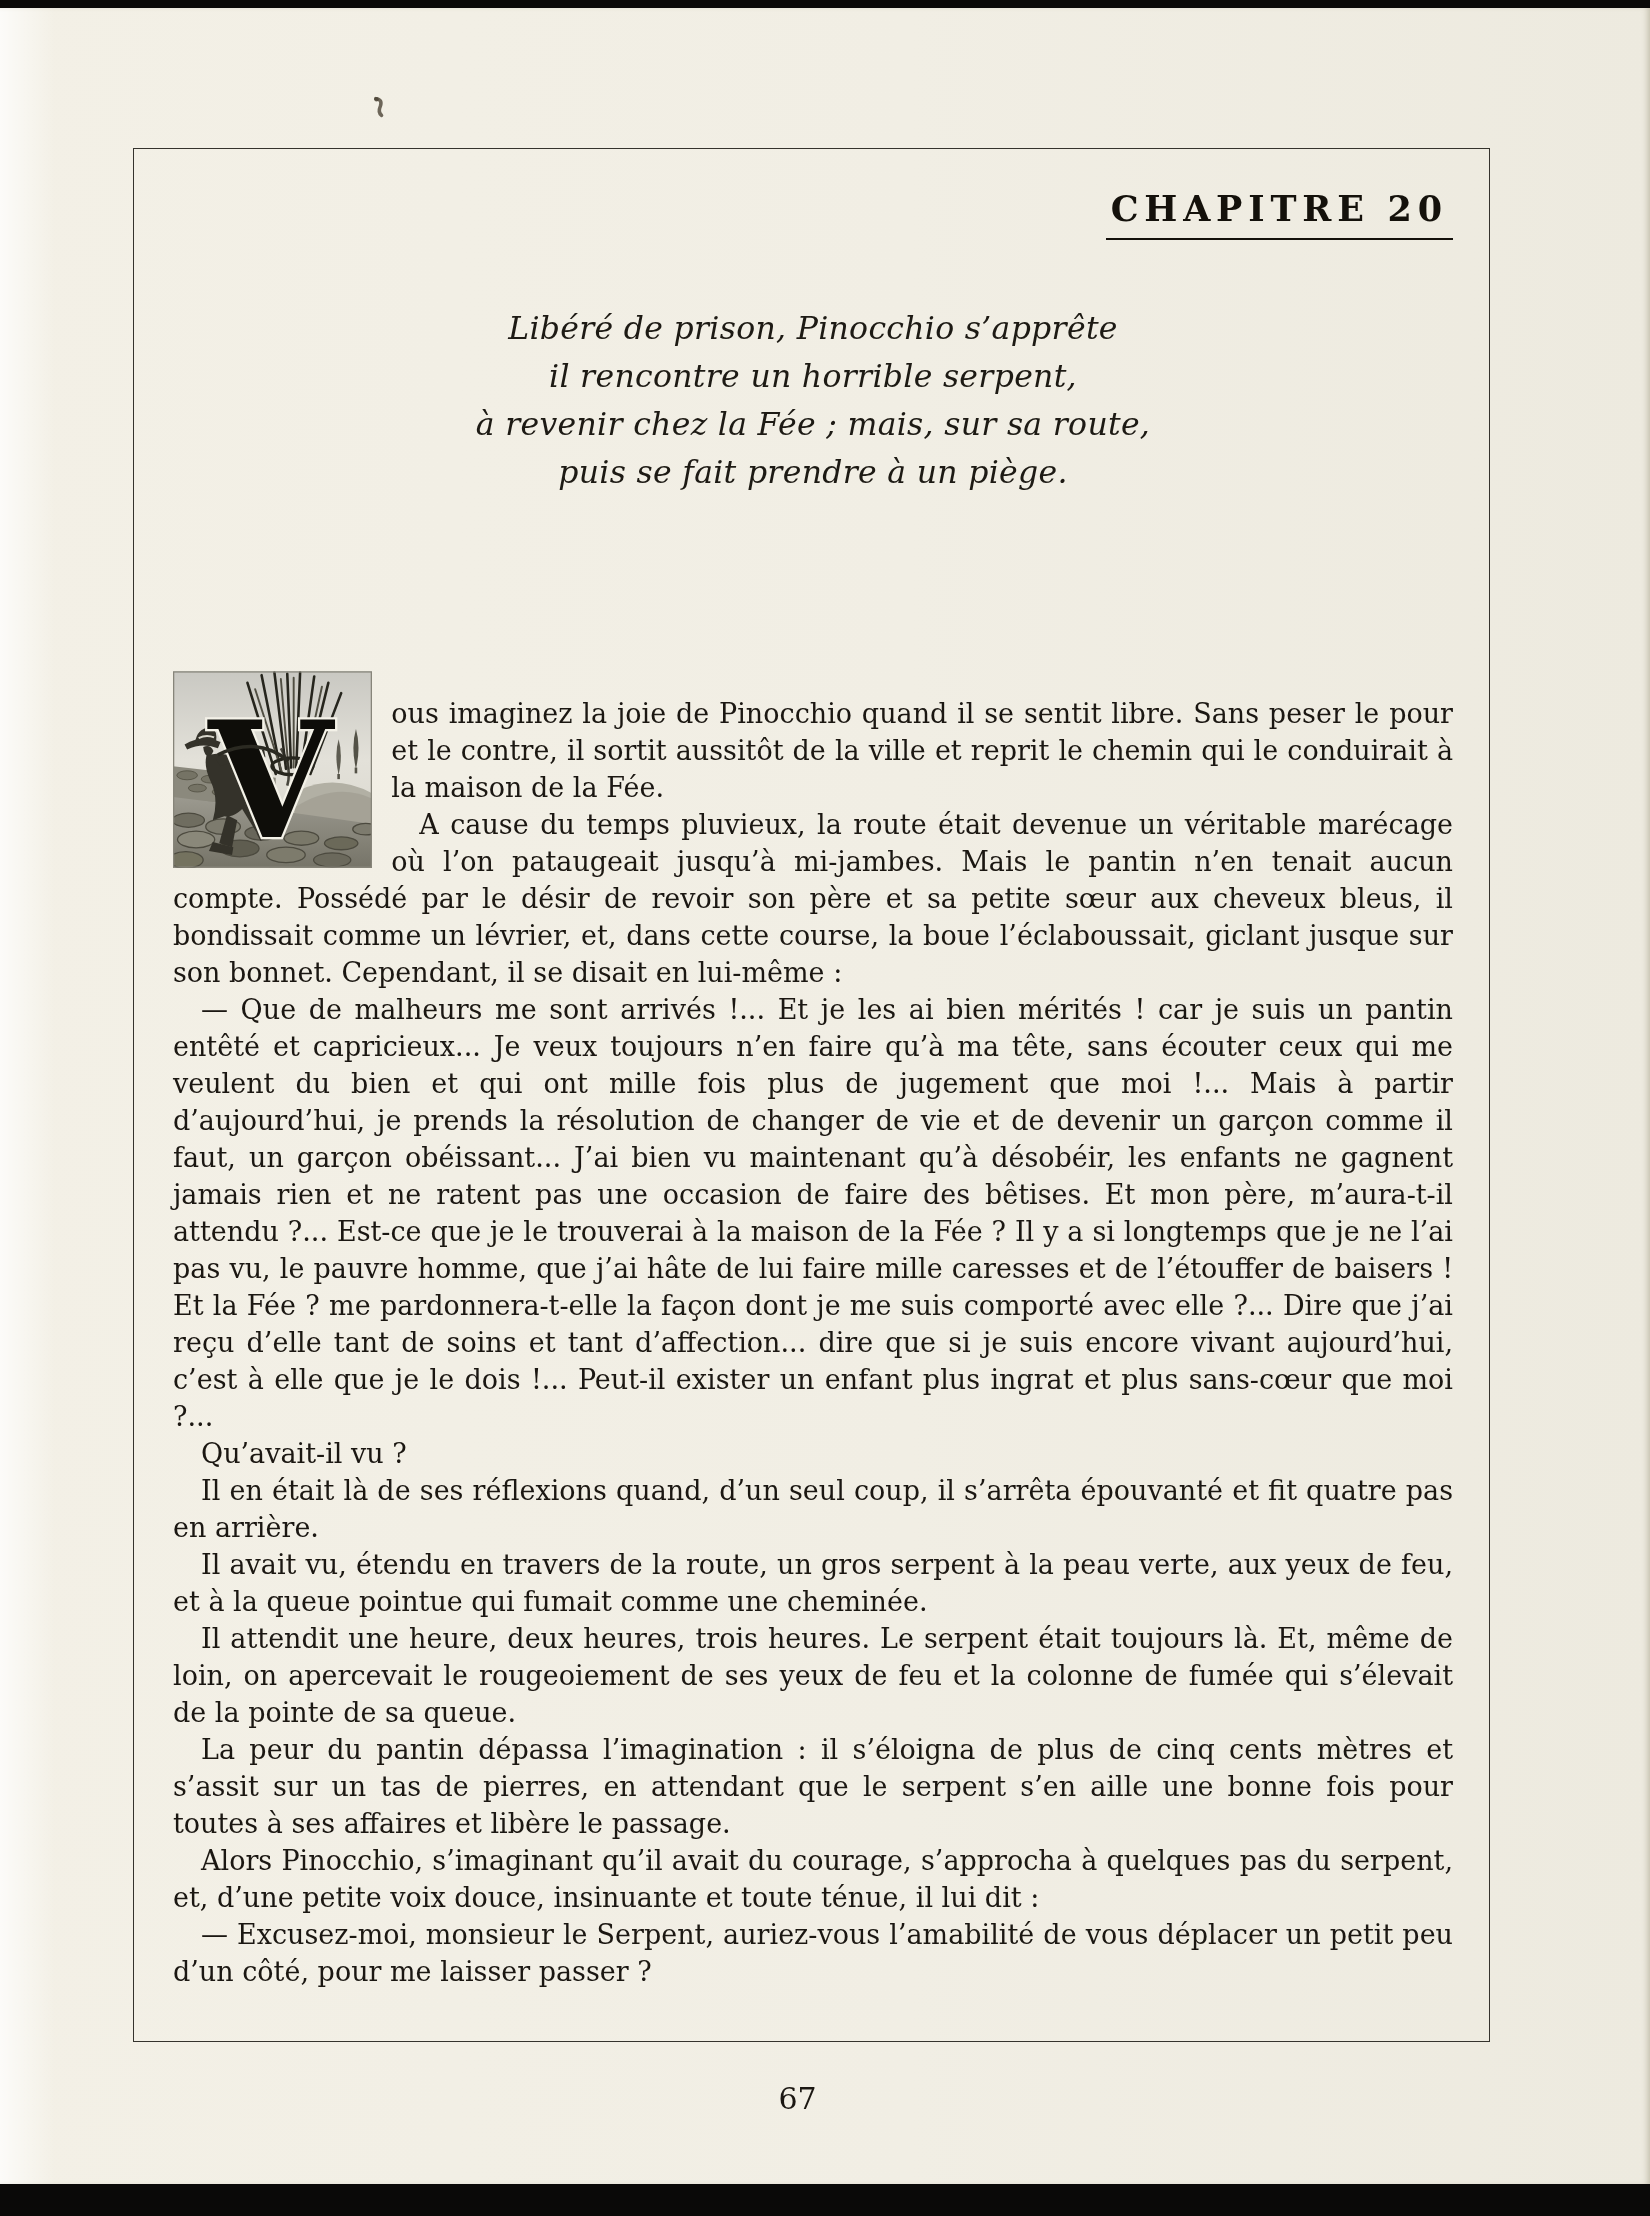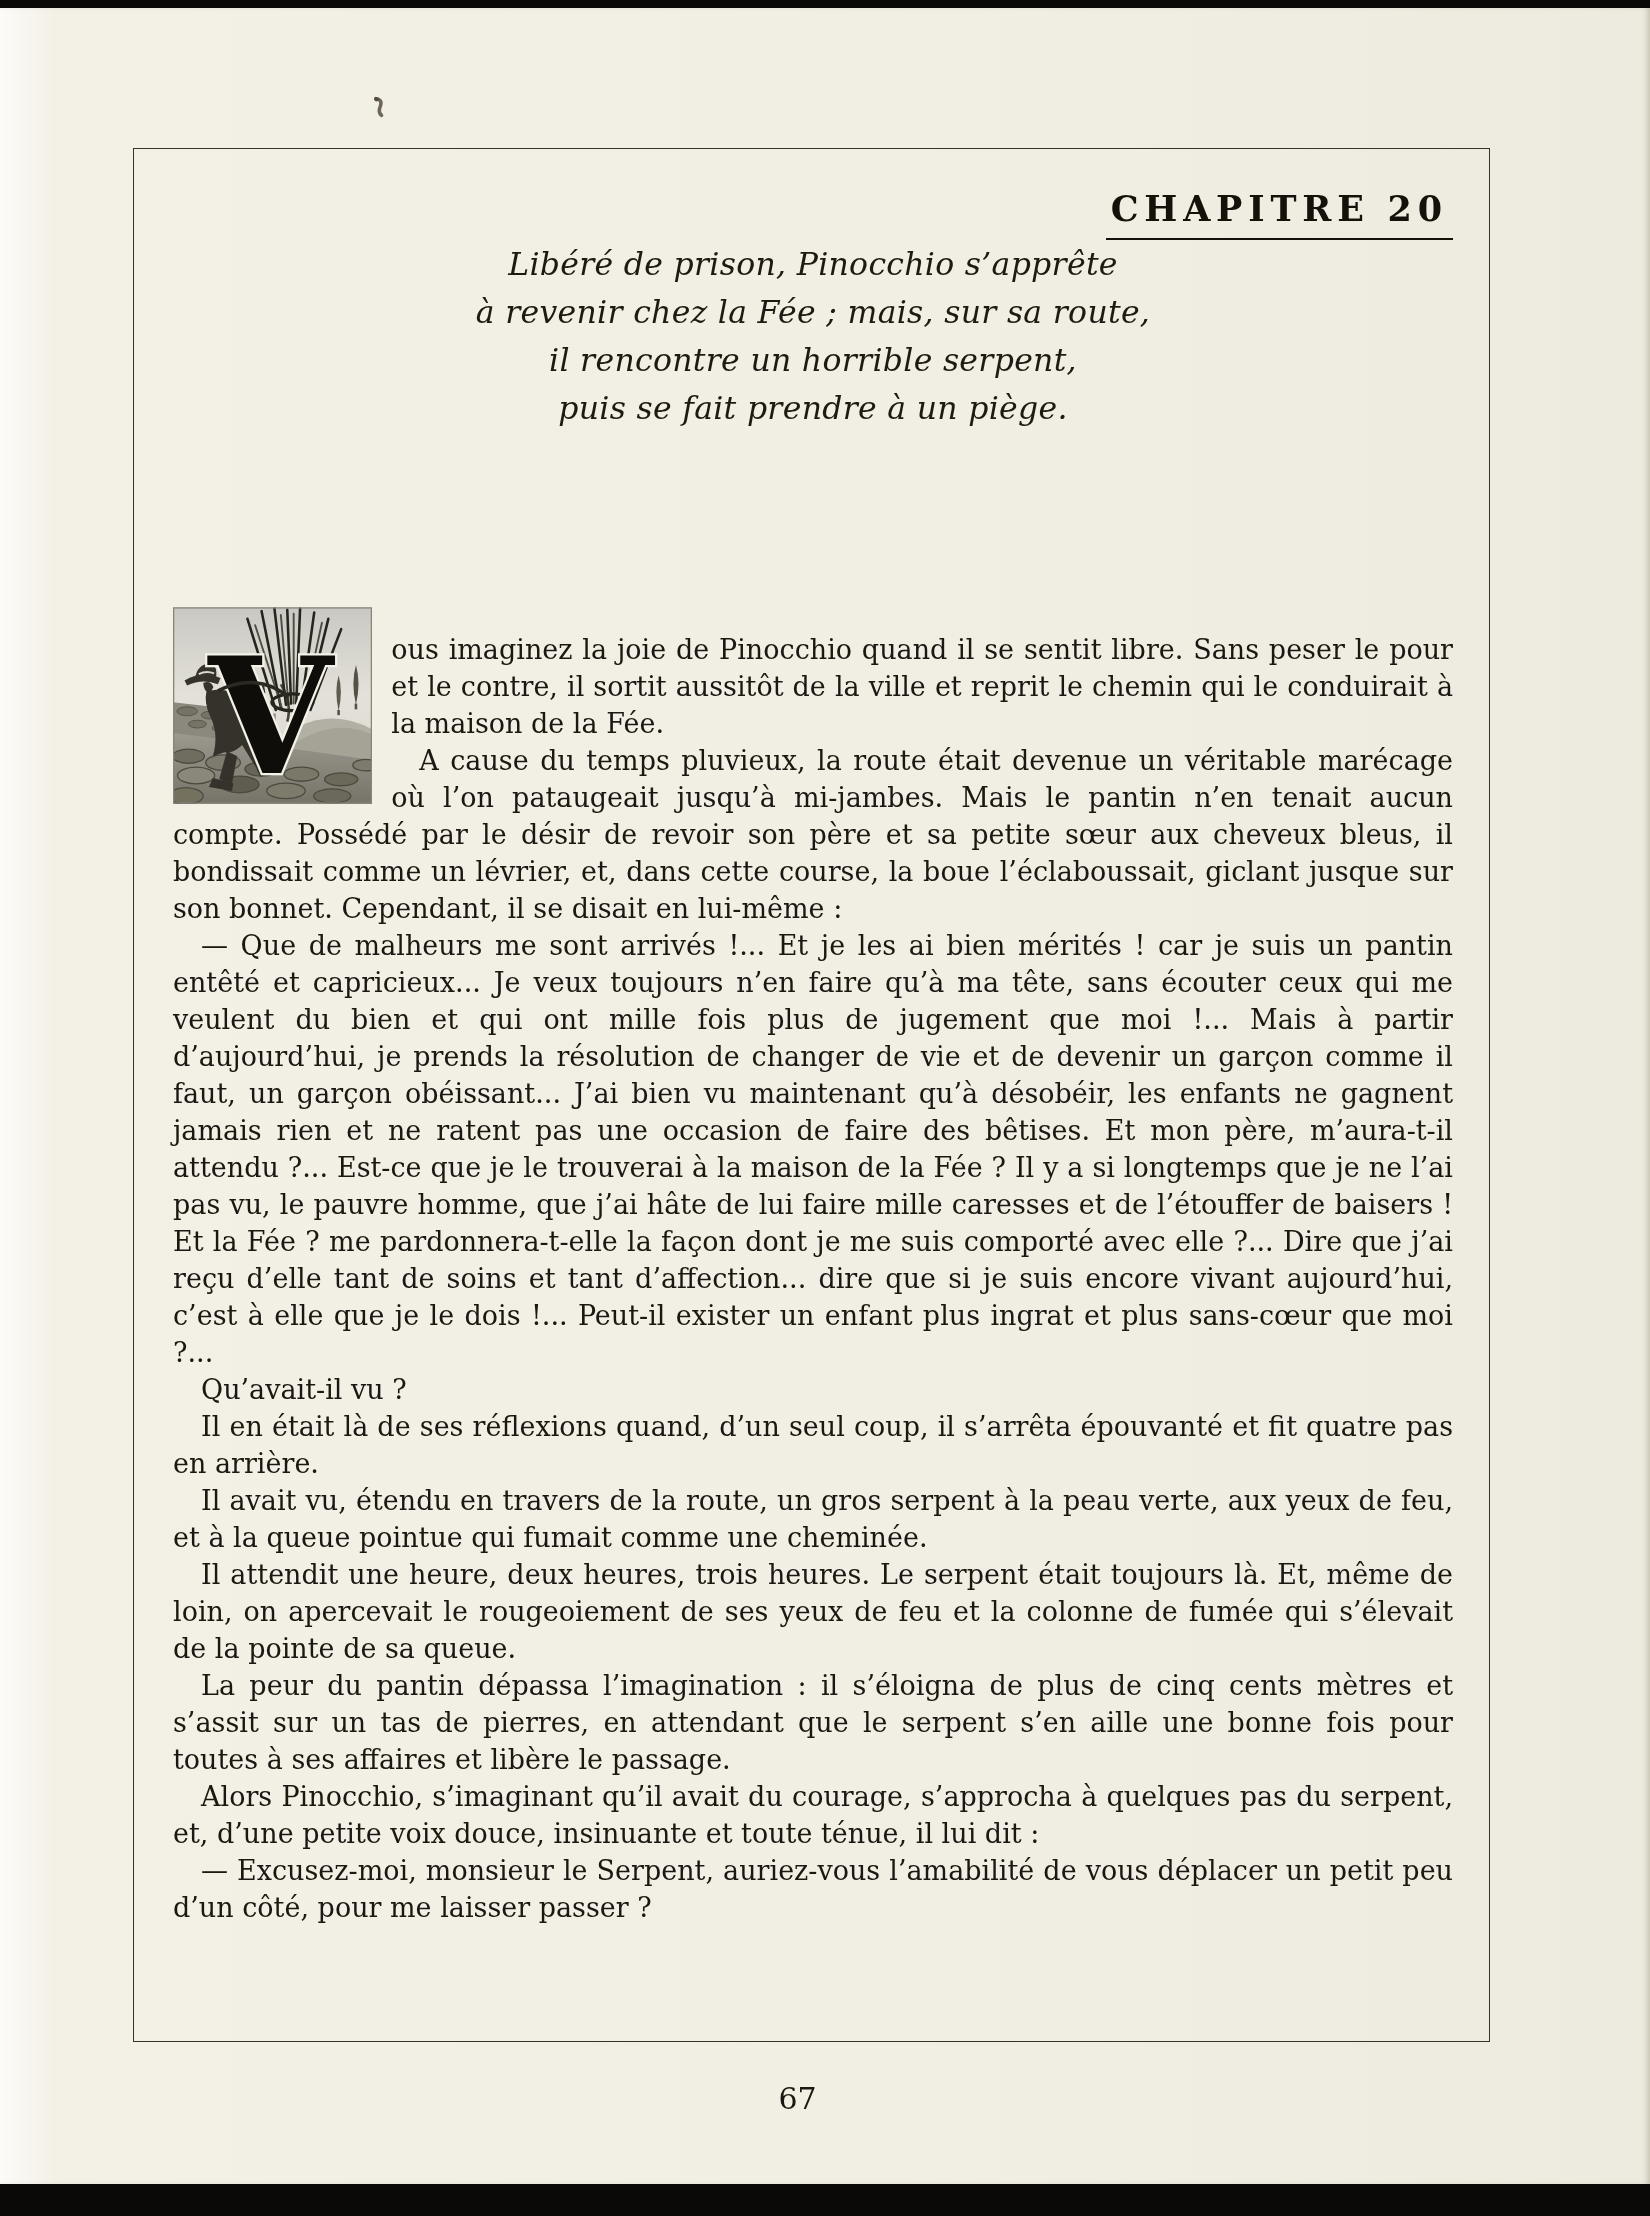--- a/index.html
+++ b/index.html
@@ -28,20 +28,21 @@
   .chapter-head { text-align:right; margin:0; }
   .title-inner {
     display:inline-block;
     font-size:35px; font-weight:bold; line-height:1.15;
     letter-spacing:5.8px;
     color:#14110b;
     border-bottom:2.6px solid #14110b;
     padding:0 5.1px 8.4px 5.1px;
   }
   .subtitle {
+    margin-top:64px;
     text-align:center;
     font-style:italic;
     font-size:31.5px; line-height:48px;
     color:#1d1a14;
     letter-spacing:0.3px;
   }
   .body-text {
     margin-top:199px;
     font-size:27px; line-height:37px;
     text-align:justify;
@@ -75,22 +76,22 @@
   </div>
 
   <div class="frame">
 
     <h1 class="chapter-head" style="margin:0;">
       <span class="title-inner">CHAPITRE 20</span>
     </h1>
 
     <div class="subtitle">
       <div>Libéré de prison, Pinocchio s’apprête</div>
+      <div>il rencontre un horrible serpent,</div>
       <div>à revenir chez la Fée ; mais, sur sa route,</div>
-      <div>il rencontre un horrible serpent,</div>
       <div>puis se fait prendre à un piège.</div>
     </div>
 
     <div class="body-text" id="bodyText">
       <span class="illustration">
         <svg width="199" height="197" viewBox="0 0 310 306" style="font-size:42px">
           <defs>
             <linearGradient id="sky" x1="0" y1="0" x2="0" y2="1">
               <stop offset="0" stop-color="#c9c8c2"></stop>
               <stop offset="0.45" stop-color="#e3e1d9"></stop>

